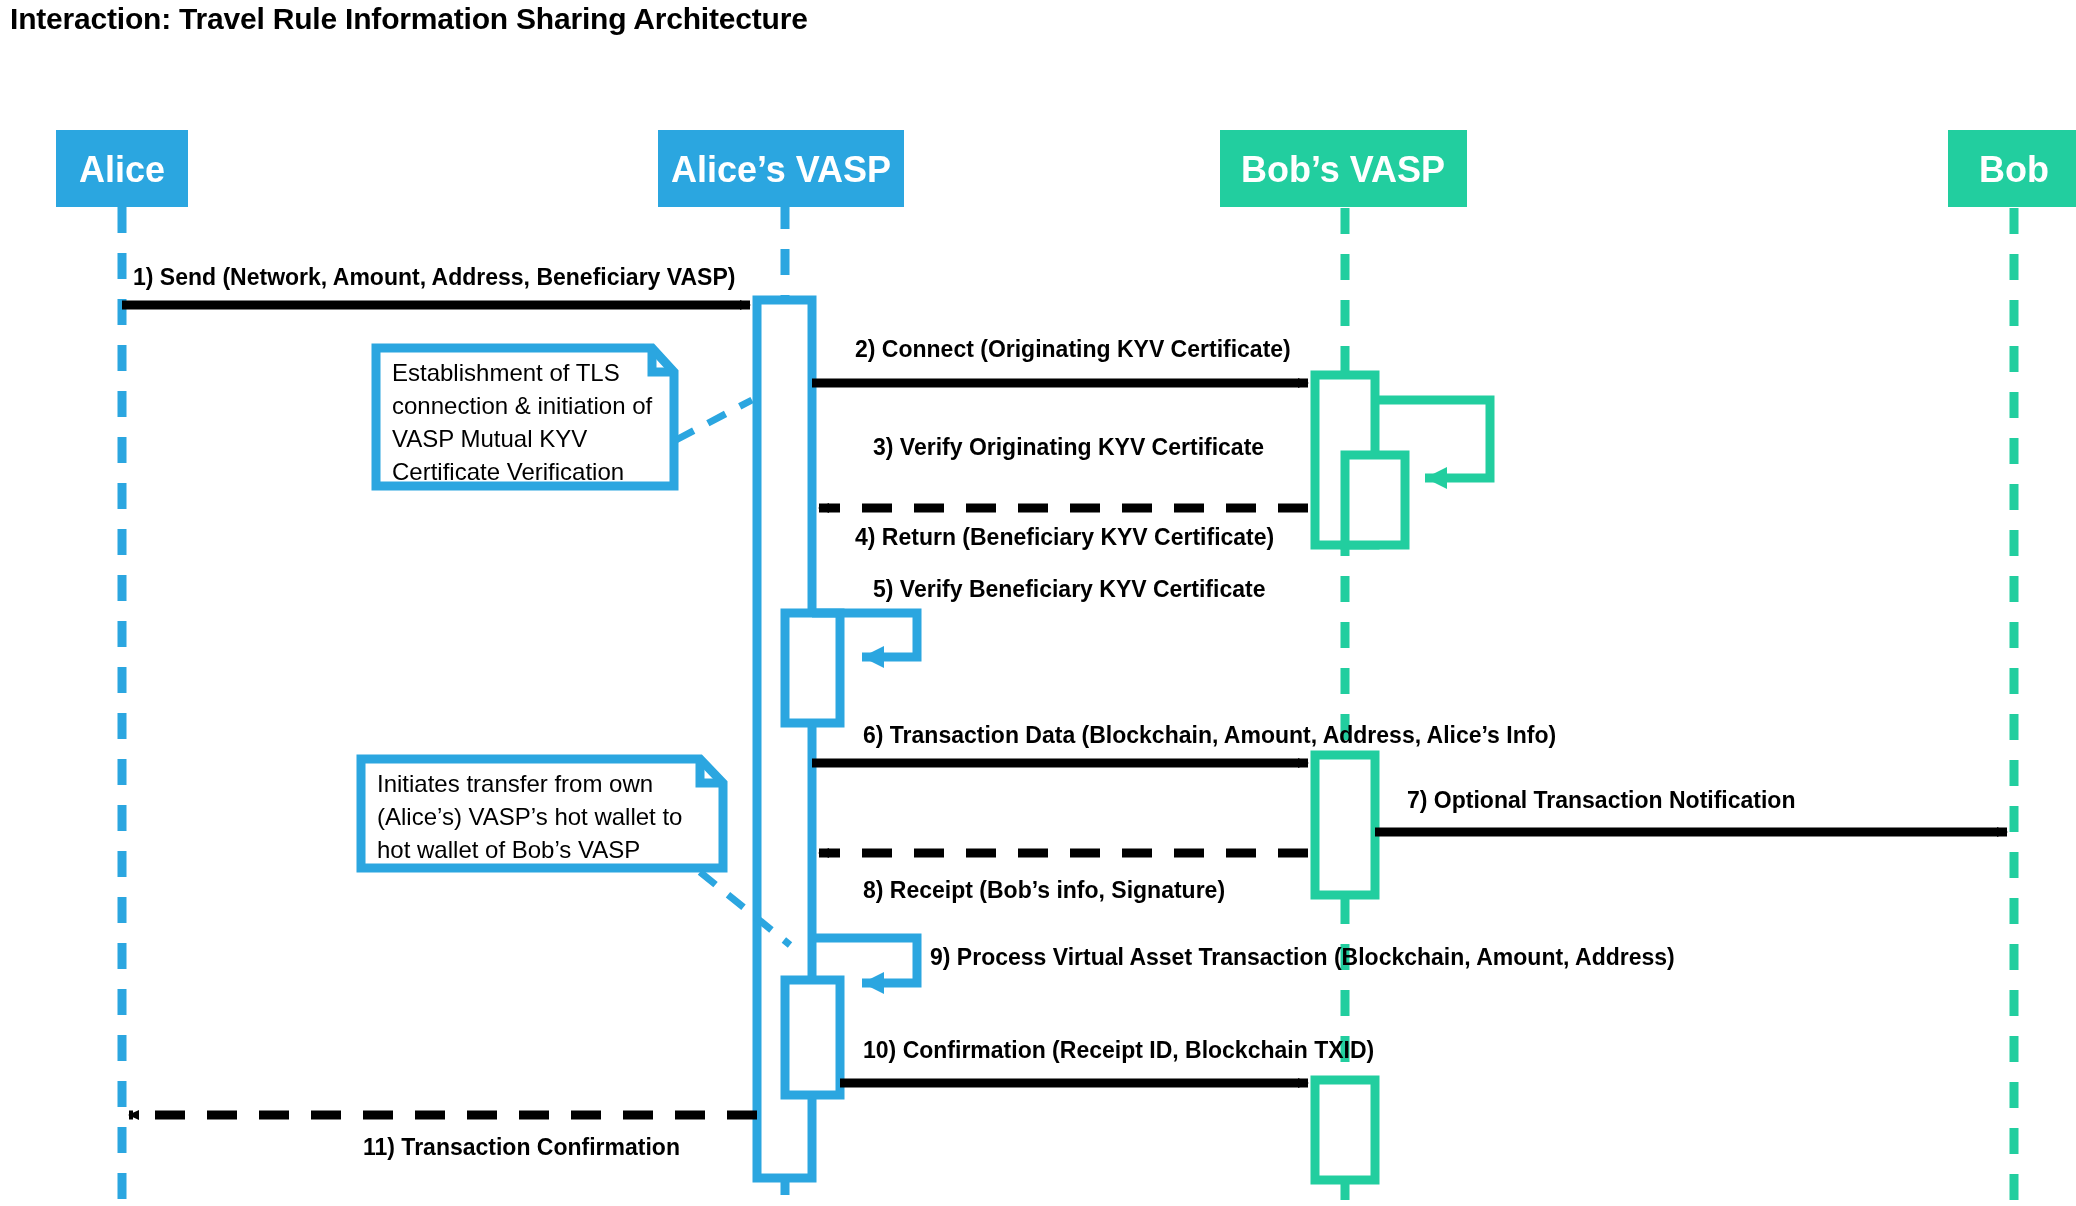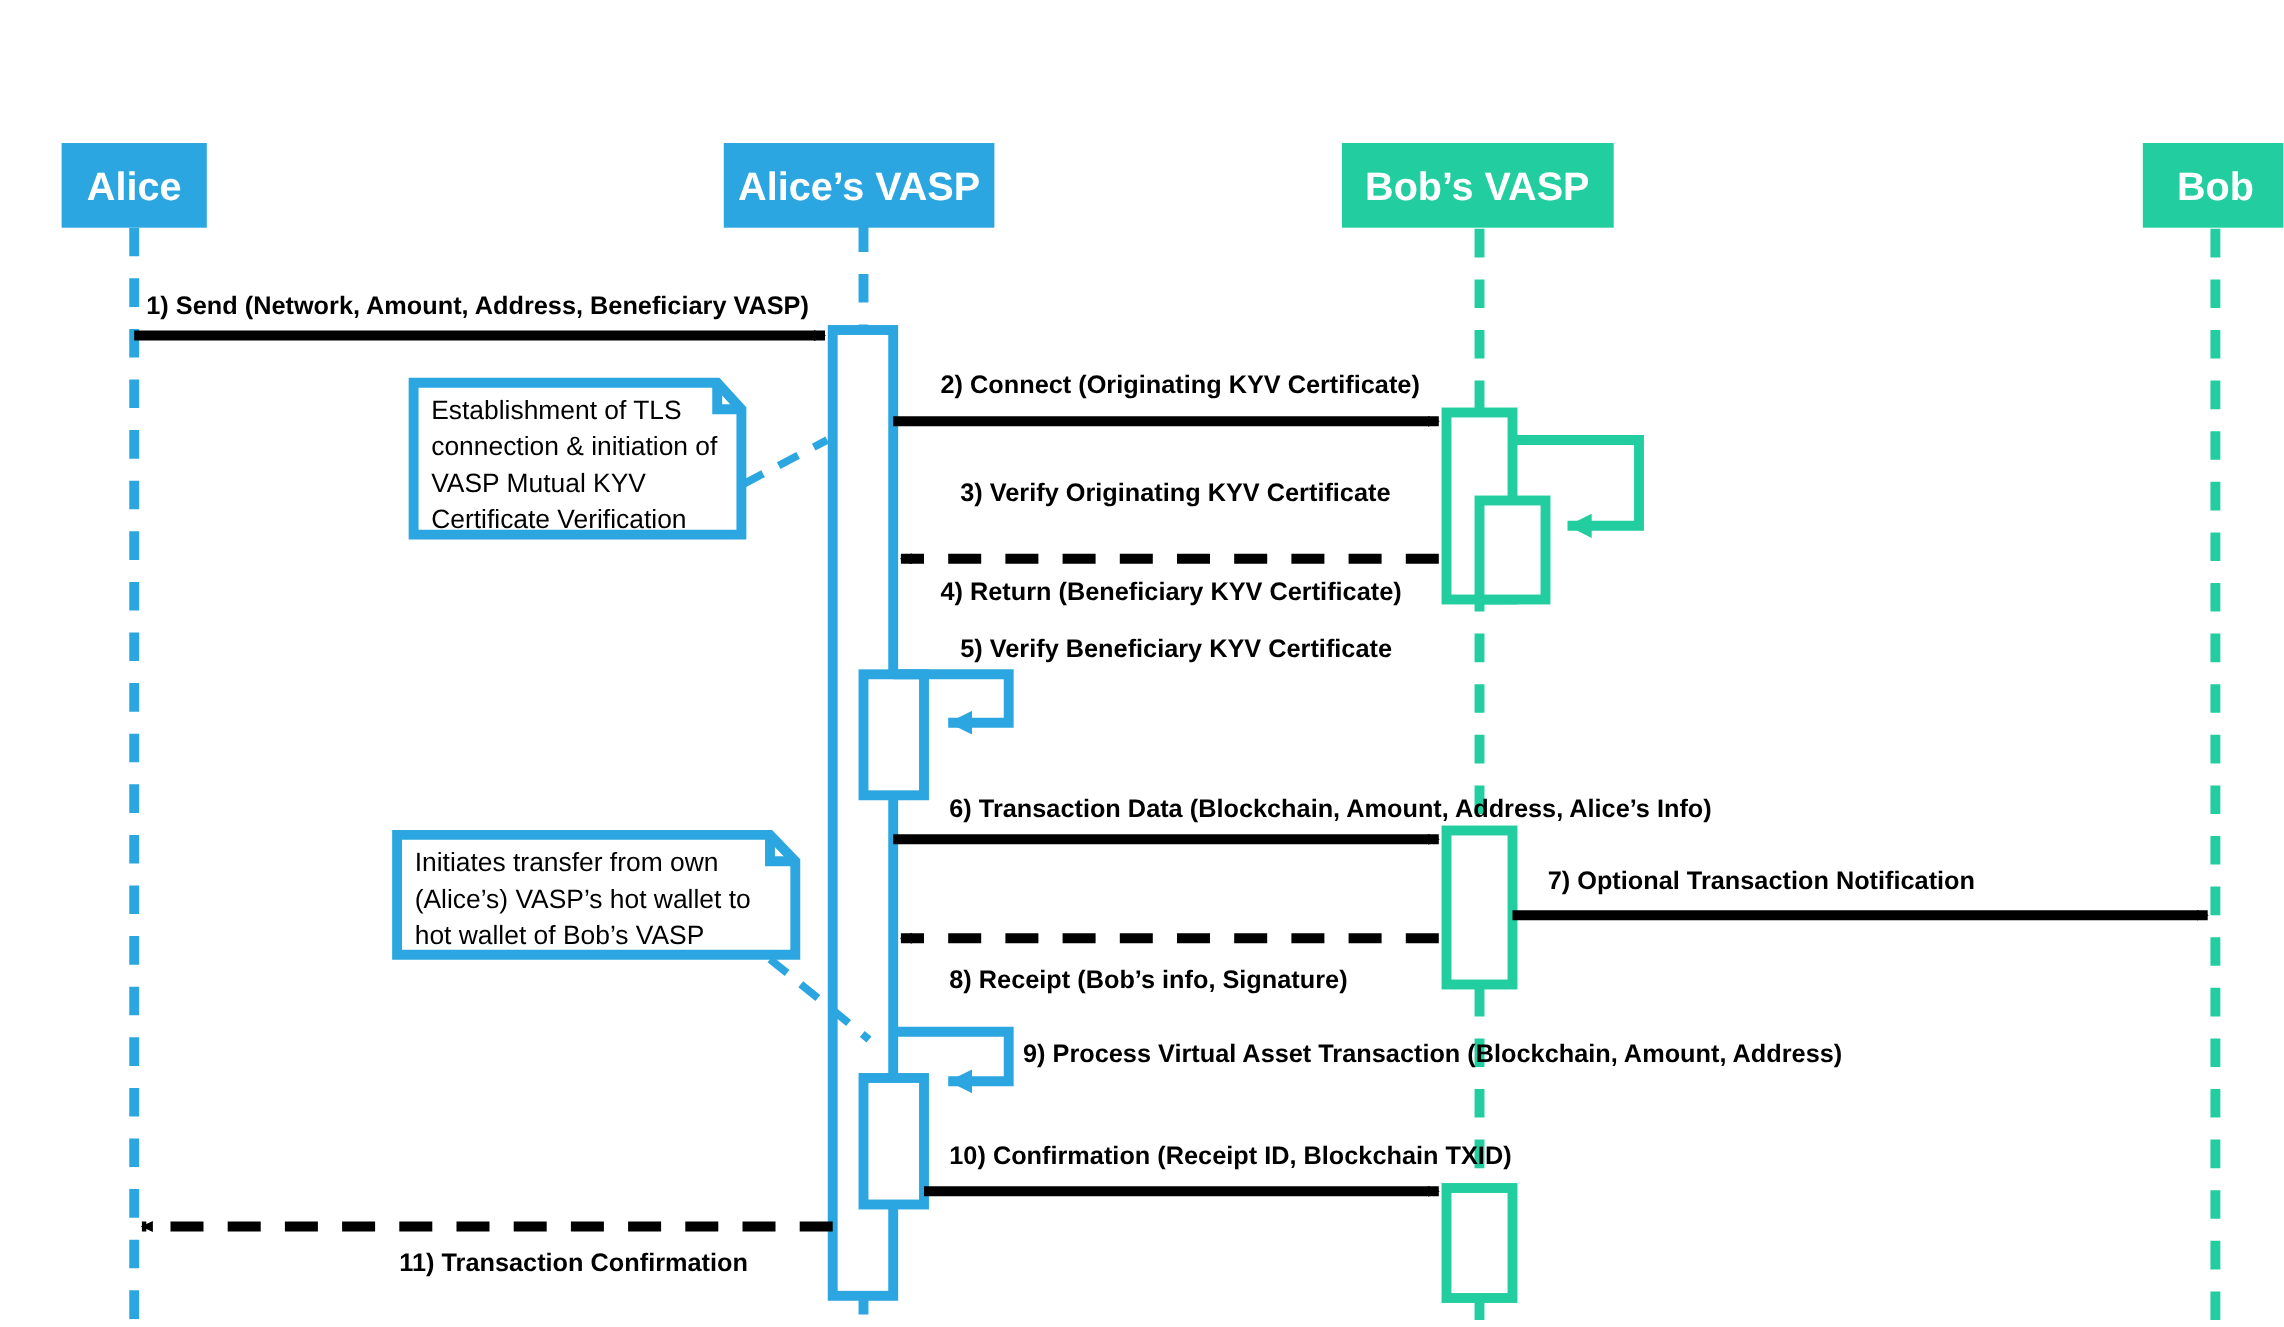--- a/index.html
+++ b/index.html
@@ -47,20 +47,21 @@
     font-family: "Liberation Sans", sans-serif;
     font-size: 24px;
     font-weight: normal;
     fill: #000000;
   }
 </style>
 </head>
 <body>
 
 <div id="canvas">
+  <div id="diagram-title">Interaction: Travel Rule Information Sharing Architecture</div>
   <svg id="seq" viewBox="0 0 2076 1206">
     <defs>
       <marker id="arrow-black" markerWidth="12" markerHeight="12" refX="10" refY="5" orient="auto" markerUnits="userSpaceOnUse">
         <path d="M0,0 L11,5 L0,10 z" fill="#000000"></path>
       </marker>
       <marker id="arrow-black-l" markerWidth="12" markerHeight="12" refX="10" refY="5" orient="auto" markerUnits="userSpaceOnUse">
         <path d="M0,0 L11,5 L0,10 z" fill="#000000"></path>
       </marker>
       <marker id="arrow-blue" markerWidth="24" markerHeight="22" refX="22" refY="11" orient="auto" markerUnits="userSpaceOnUse">
         <path d="M0,0 L22,11 L0,22 z" fill="#2BA6E0"></path>

